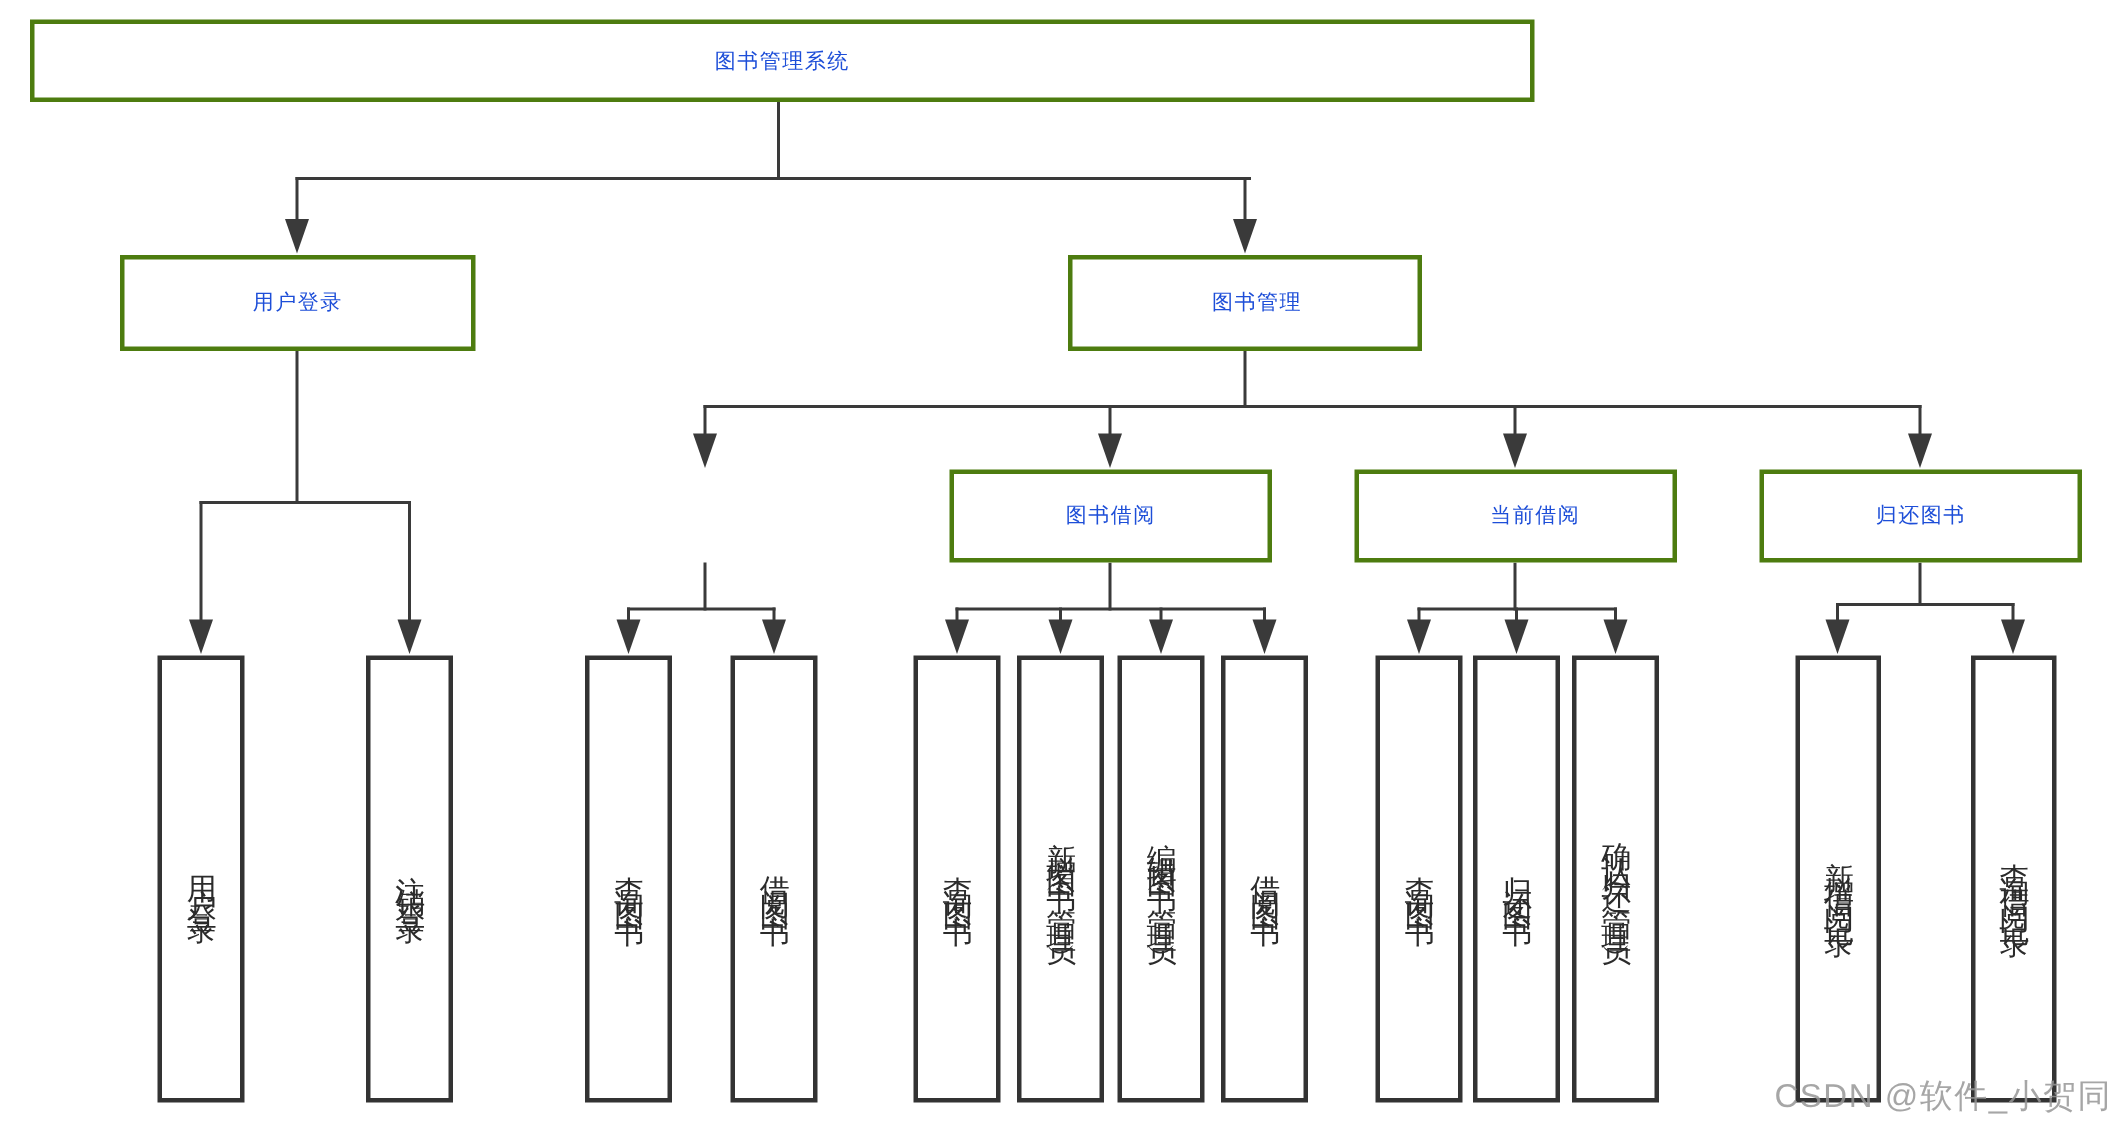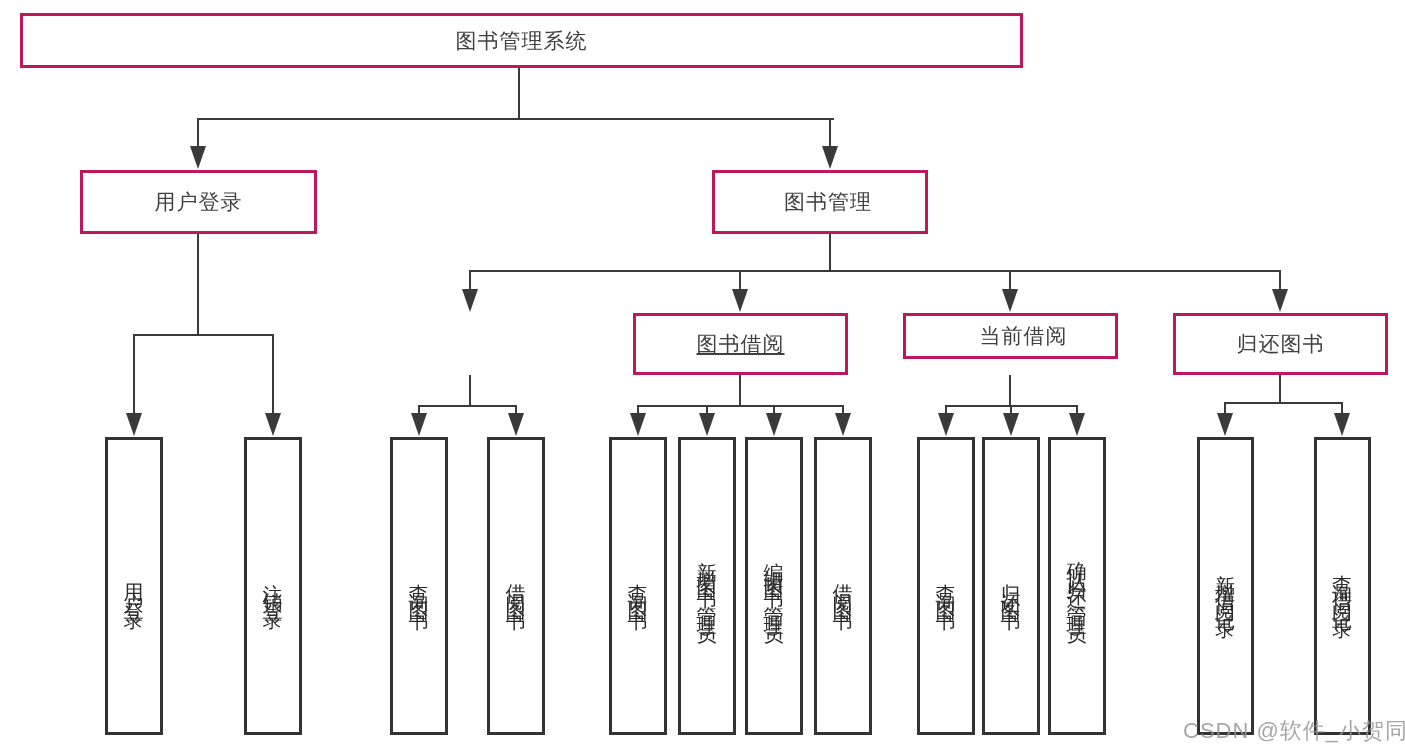--- a/index.html
+++ b/index.html
@@ -14,26 +14,26 @@
     height: 747px;
     background: #ffffff;
     overflow: hidden;
     color: #262626;
   }
   
   .node {
     position: absolute;
     box-sizing: border-box;
     background: #ffffff;
-    border: 3px solid #be185d;
+    border: 3px solid #4d7c0f;
     display: flex;
     align-items: center;
     justify-content: center;
-    font-size: 21px;
-    color: #404040;
+    font-size: 14px;
+    color: #1d4ed8;
     letter-spacing: 1px;
     z-index: 2;
   }
   .leaf {
     position: absolute;
     box-sizing: border-box;
     background: #ffffff;
     border: 3px solid #333333;
     display: flex;
     align-items: center;
@@ -79,24 +79,24 @@
   }
 </style>
 </head>
 <body>
 
 <div id="stage">
 
   <div class="node" style="left:20px;  top:13px;  width:1003px; height:55px;">图书管理系统</div>
 
   <div class="node" style="left:80px;  top:170px; width:237px; height:64px;">用户登录</div>
-  <div class="node" style="left:712px; top:170px; width:216px; height:64px;padding-left:16px;">图书管理</div>
-
-  <div class="node" style="left:633px; top:313px; width:215px; height:62px;text-decoration:underline;">图书借阅</div>
-  <div class="node" style="left:903px; top:313px; width:215px; height:46px;padding-left:26px;">当前借阅</div>
+  <div class="node" style="left:712px; top:170px; width:236px; height:64px;padding-left:16px;">图书管理</div>
+
+  <div class="node" style="left:633px; top:313px; width:215px; height:62px;">图书借阅</div>
+  <div class="node" style="left:903px; top:313px; width:215px; height:62px;padding-left:26px;">当前借阅</div>
   <div class="node" style="left:1173px;top:313px; width:215px; height:62px;">归还图书</div>
 
   <div class="leaf" style="left:105px; top:437px; width:58px; height:298px;">
       <span>用户登录</span>
     </div>
   <div class="leaf" style="left:244px; top:437px; width:58px; height:298px;">
       <span>注销登录</span>
     </div>
 
   <div class="leaf" style="left:390px; top:437px; width:58px; height:298px;">

